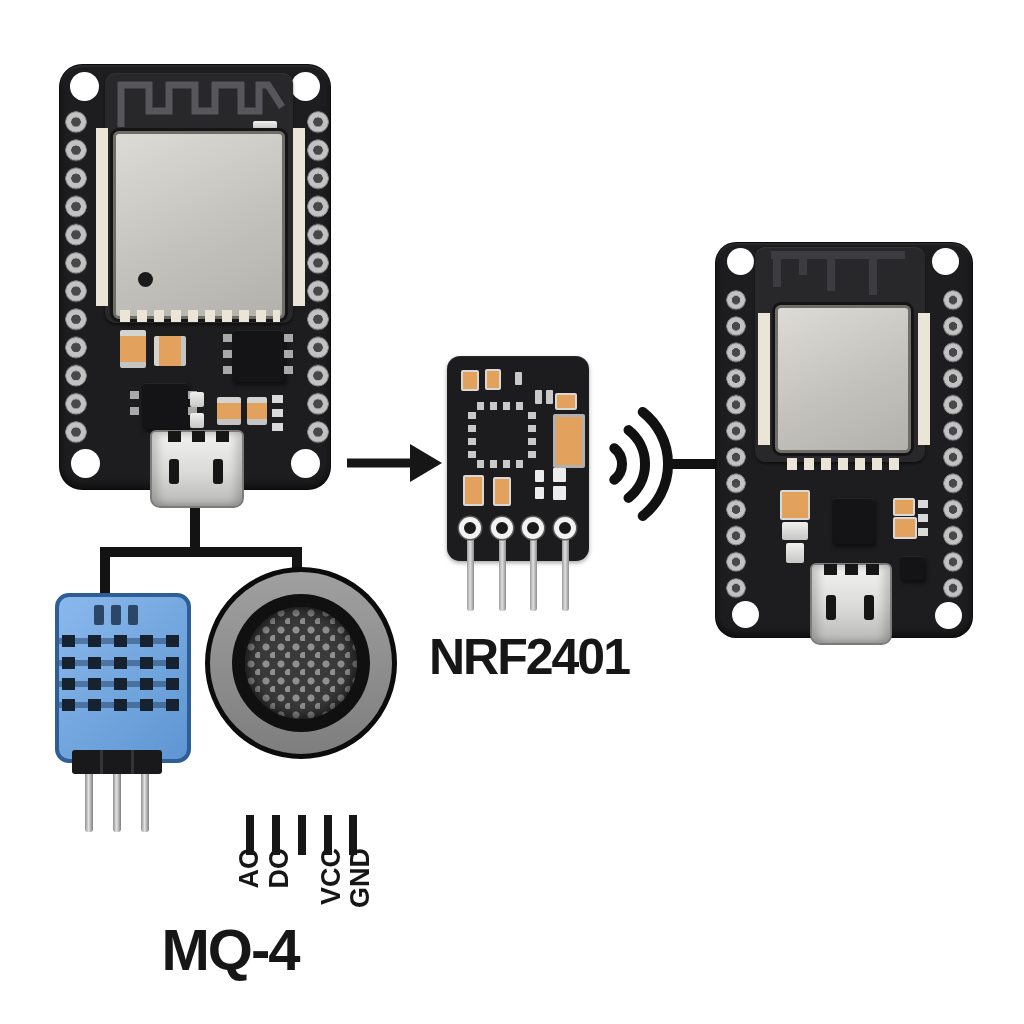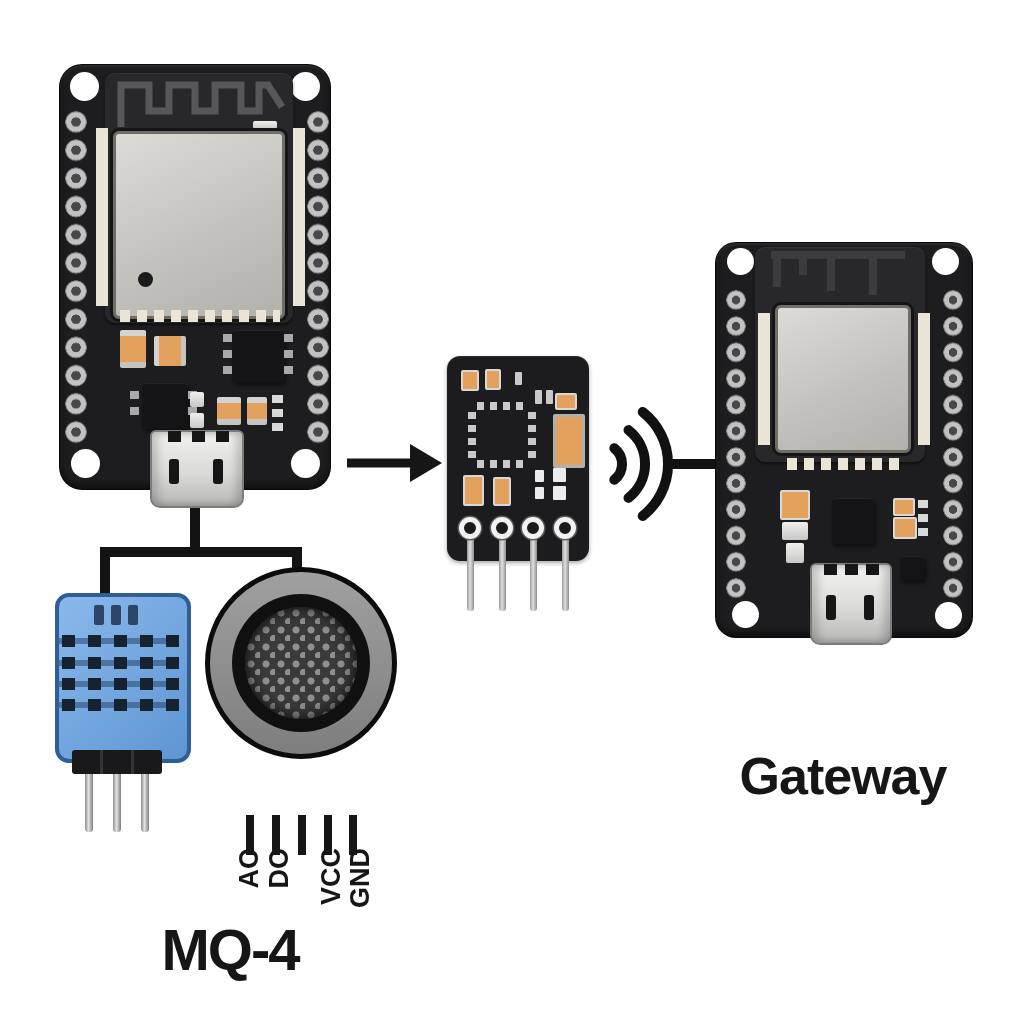--- a/index.html
+++ b/index.html
@@ -254,15 +254,15 @@
   <div class="bpin" style="left:298px;top:815px;"></div>
   <div class="bpin" style="left:324px;top:815px;"></div>
   <div class="bpin" style="left:349px;top:815px;"></div>
 
   <div class="pinlabel" style="left:236px;top:908px;">AO</div>
   <div class="pinlabel" style="left:266px;top:908px;">DO</div>
   <div class="pinlabel" style="left:318px;top:908px;">VCC</div>
   <div class="pinlabel" style="left:347px;top:908px;">GND</div>
 
   <div class="biglabel" style="left:140px;top:916px;width:180px;font-size:58px;">MQ-4</div>
-  <div class="biglabel" style="left:718px;top:746px;width:250px;font-size:52px;letter-spacing:-1px;">Gateway</div>
+  <div class="biglabel" style="left:409px;top:628px;width:240px;font-size:50px;">NRF2401</div>
 
 </div>
 
 </body></html>

